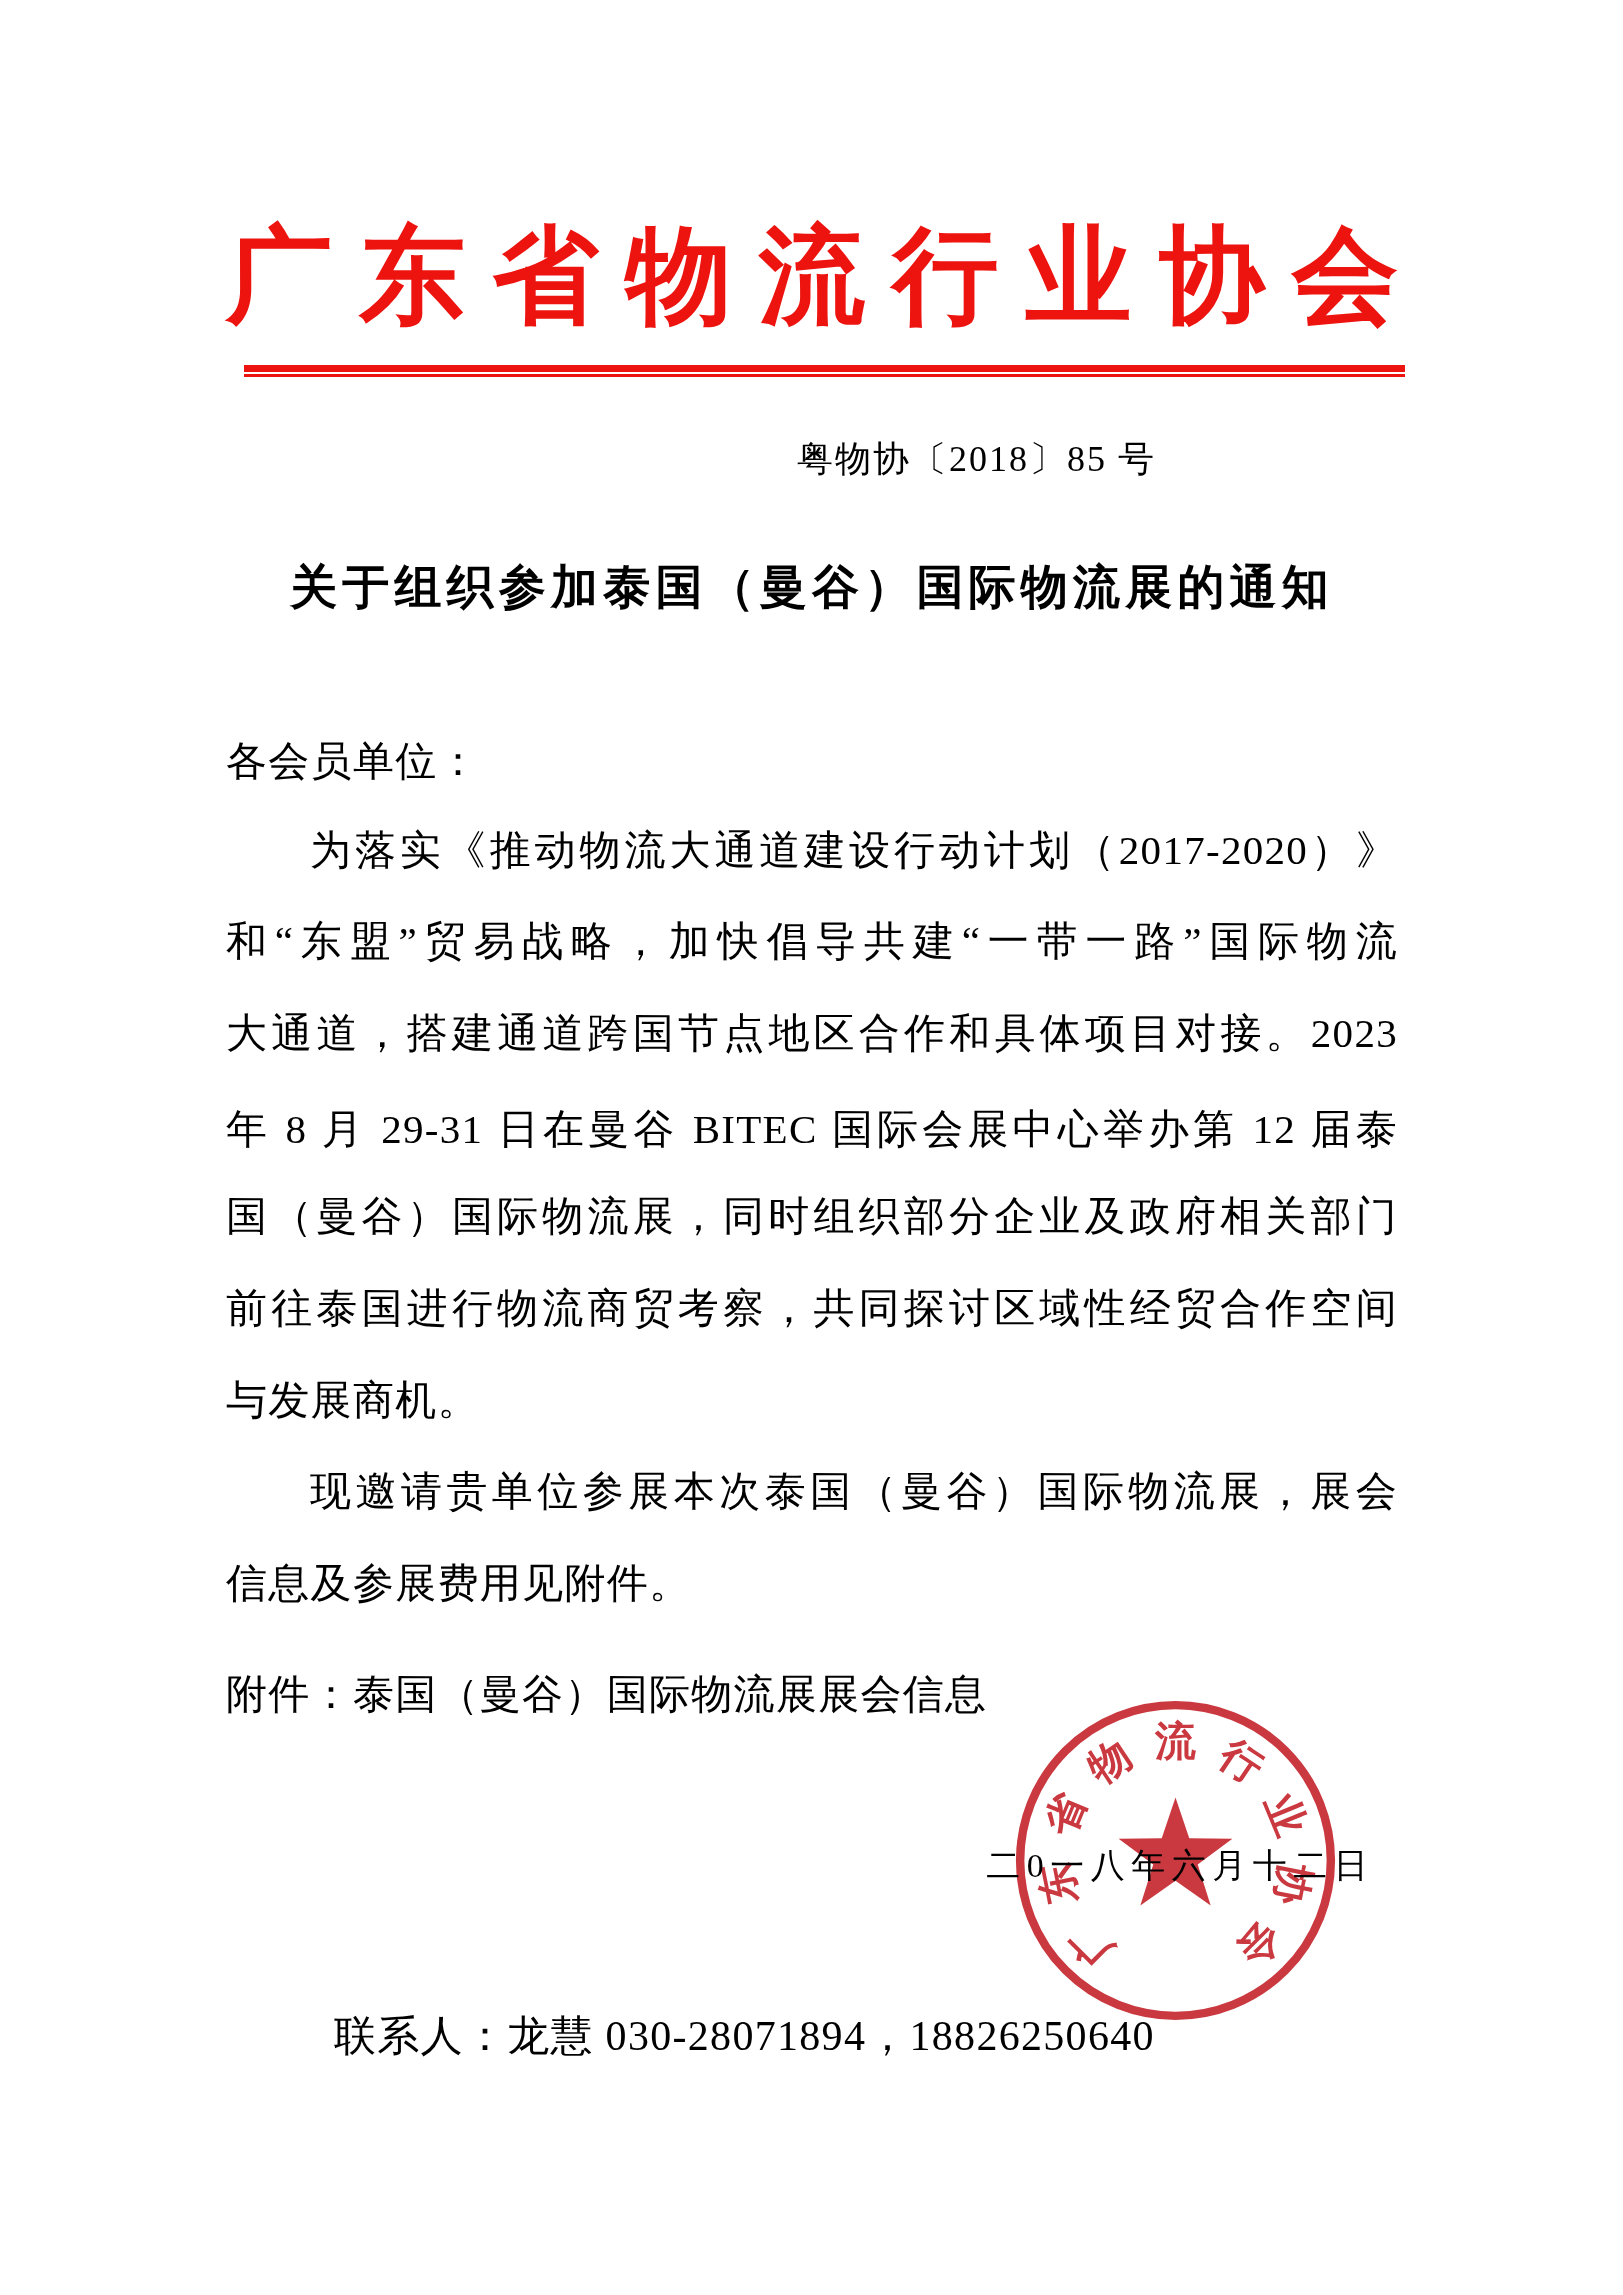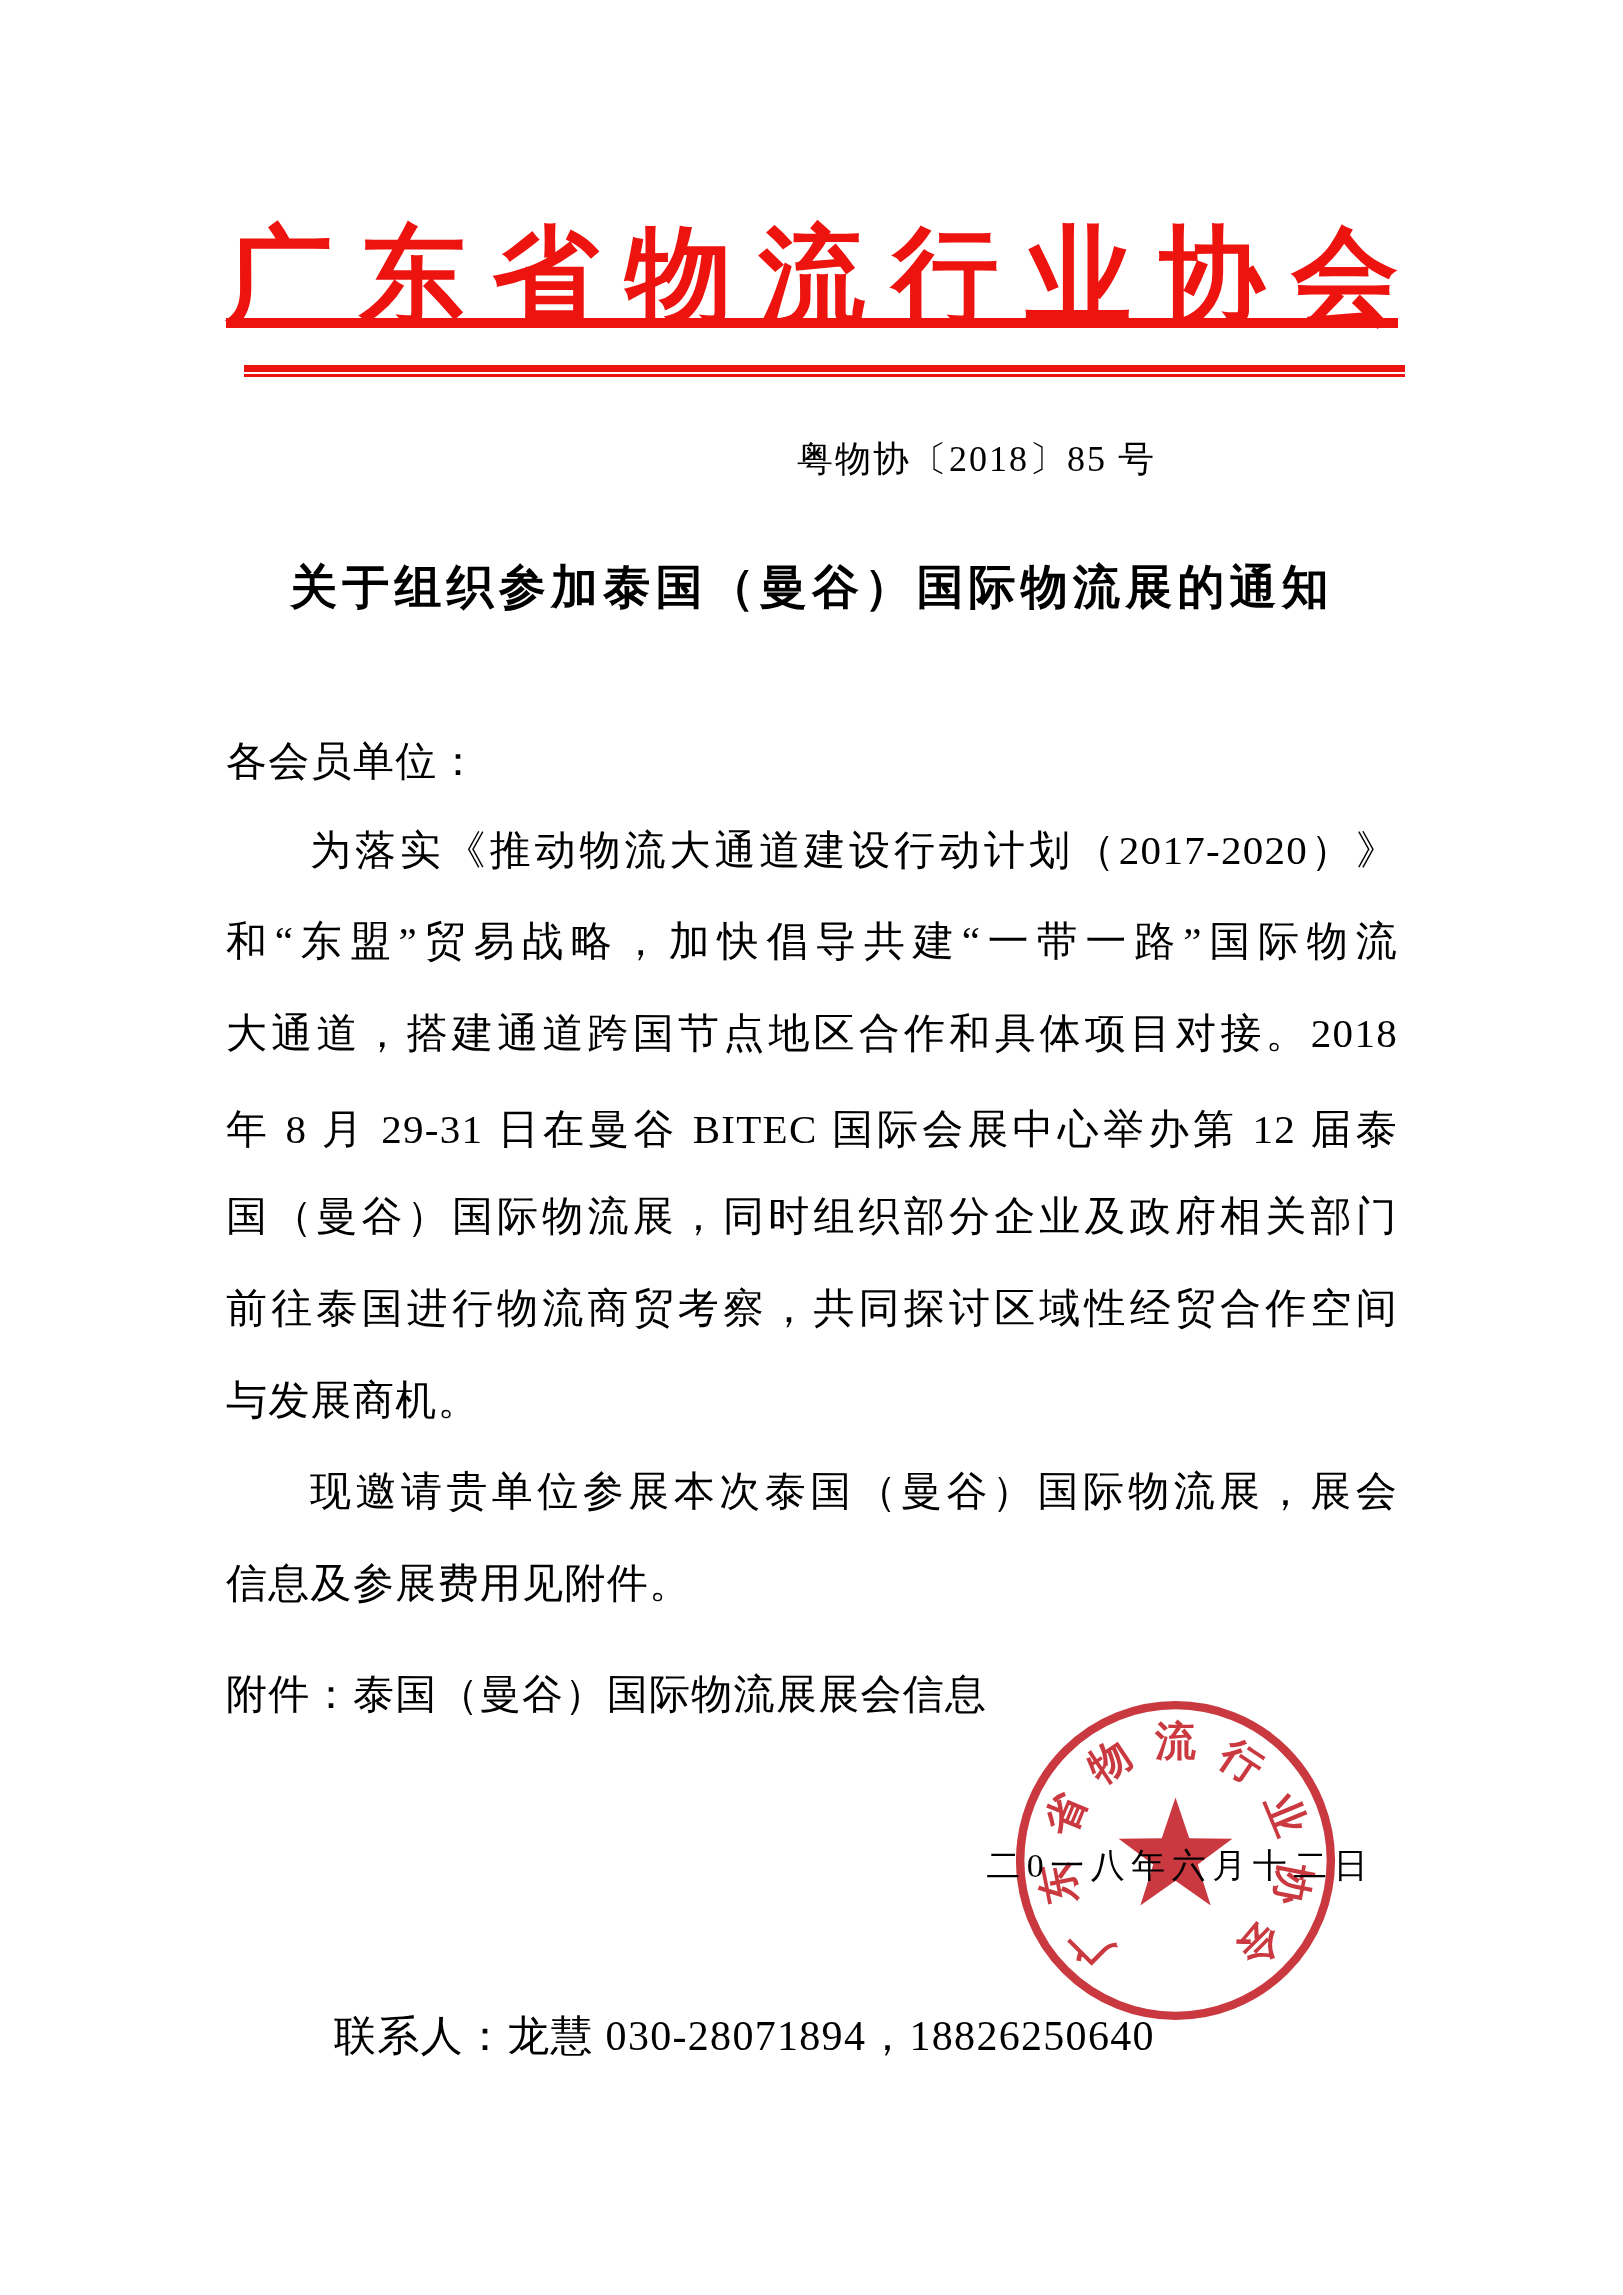--- a/index.html
+++ b/index.html
@@ -13,21 +13,20 @@
     overflow:hidden;
   }
   
   .org-title{
     position:absolute;left:226px;top:216px;width:1172px;
     margin:0;
     font-size:106px;line-height:1.15;font-weight:bold;
     color:#ed1410;
     text-align:justify;text-align-last:justify;
     white-space:nowrap;
-    text-decoration:underline;
   }
   .rule-thick{
     position:absolute;left:244px;top:365px;width:1161px;height:7.2px;
     background:#ed1410;
   }
   .rule-thin{
     position:absolute;left:244px;top:374px;width:1161px;height:3.3px;
     background:#ed1410;
   }
   .doc-no{
@@ -94,21 +93,21 @@
   <div class="rule-thin"></div>
 
   <div class="doc-no"><span class="doc-no-inner">粤物协〔2018〕85 号</span></div>
 
   <h2 class="notice-title">关于组织参加泰国（曼谷）国际物流展的通知</h2>
 
   <div class="bline" style="top:738px">各会员单位：</div>
 
   <div class="bline justify indent" style="top:827px">为落实《推动物流大通道建设行动计划（2017-2020）》</div>
   <div class="bline justify" style="top:918px">和“东盟”贸易战略，加快倡导共建“一带一路”国际物流</div>
-  <div class="bline justify" style="top:1010px">大通道，搭建通道跨国节点地区合作和具体项目对接。2018</div>
+  <div class="bline justify" style="top:1010px">大通道，搭建通道跨国节点地区合作和具体项目对接。2023</div>
   <div class="bline justify" style="top:1106px">年 8 月 29-31 日在曼谷 BITEC 国际会展中心举办第 12 届泰</div>
   <div class="bline justify" style="top:1193px">国（曼谷）国际物流展，同时组织部分企业及政府相关部门</div>
   <div class="bline justify" style="top:1285px">前往泰国进行物流商贸考察，共同探讨区域性经贸合作空间</div>
   <div class="bline" style="top:1377px">与发展商机。</div>
   <div class="bline justify indent" style="top:1468px">现邀请贵单位参展本次泰国（曼谷）国际物流展，展会</div>
   <div class="bline" style="top:1560px">信息及参展费用见附件。</div>
 
   <div class="bline attachment" style="top:1671px">附件：泰国（曼谷）国际物流展展会信息</div>
 
   <svg class="stamp" viewBox="0 0 500 500" aria-hidden="true">

